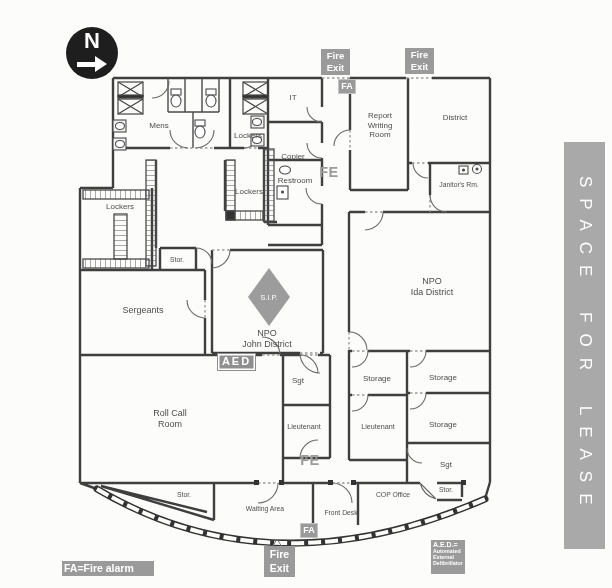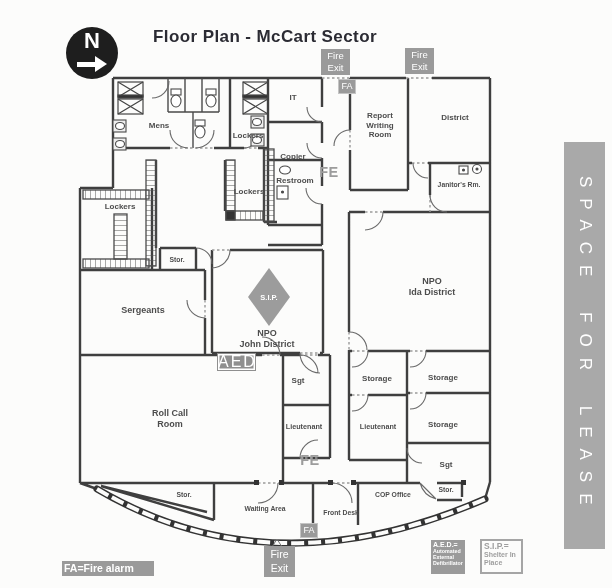--- a/index.html
+++ b/index.html
@@ -7,29 +7,29 @@
         font-family:"Liberation Sans",sans-serif;}
   .title{position:absolute;left:265px;top:37px;transform:translate(-50%,-50%);
          font-size:17px;font-weight:bold;color:#2b2b33;letter-spacing:.4px;white-space:nowrap;}
   .north{position:absolute;left:66px;top:27px;width:52px;height:52px;border-radius:50%;
          background:#1e1e1e;}
   .north .n{color:#fff;font-weight:bold;font-size:22px;text-align:center;margin-top:1px;}
   .north .shaft{position:absolute;left:11px;top:35px;width:19px;height:5px;background:#fff;}
   .north .head{position:absolute;left:29px;top:29px;width:0;height:0;
          border-left:12px solid #fff;border-top:8px solid transparent;border-bottom:8px solid transparent;}
   svg.plan{position:absolute;left:0;top:0;}
-  .lbl{position:absolute;transform:translate(-50%,-50%);color:#4d4d4d;font-weight:bold;
+  .lbl{position:absolute;transform:translate(-50%,-50%);color:#4d4d4d;font-weight:normal;
        font-size:8px;text-align:center;white-space:nowrap;line-height:1.2;}
   .lbl.big{font-size:9px;text-align:center;}
   .lbl.sm{font-size:6.8px;}
   .lbl.white{color:#fff;}
-  .badge{position:absolute;background:#9a9a9a;color:#fff;font-weight:normal;text-align:center;}
+  .badge{position:absolute;background:#9a9a9a;color:#fff;font-weight:bold;text-align:center;}
   .fe-badge{font-size:9.5px;line-height:11.5px;padding-top:1px;}
   .fa-badge{font-size:9px;line-height:13px;border:1px solid #c4c4c4;}
-  .aed-badge{font-size:16px;line-height:15px;letter-spacing:2px;background:#8f8f8f;
+  .aed-badge{font-size:11px;line-height:15px;letter-spacing:2px;background:#8f8f8f;
              box-shadow:inset 0 0 0 1.5px #fff;border:1.5px solid #8f8f8f;}
   .fe-label{position:absolute;transform:translate(-50%,-50%);color:#9c9c9c;
             font-weight:bold;font-size:14.5px;letter-spacing:.5px;}
   .lease{position:absolute;left:564px;top:142px;width:41px;height:407px;background:#a9a9a9;
          display:flex;align-items:center;justify-content:center;}
   .lease span{writing-mode:vertical-rl;color:#fff;font-size:17px;letter-spacing:11px;
               word-spacing:9px;font-weight:400;}
   .legend-fe{position:absolute;left:62px;top:543px;color:#8f8f8f;font-weight:bold;white-space:nowrap;}
   .legend-fe .abbr{font-size:14px;color:#9c9c9c;}
   .legend-fe .txt{font-size:10.5px;letter-spacing:.4px;}
@@ -186,21 +186,20 @@
 
     <g fill="none">
       <path d="M97,489 Q272,592 485,499" stroke="#333" stroke-width="7" stroke-linecap="round"></path>
       <path d="M97,489 Q272,592 485,499" stroke="#fcfcfb" stroke-width="4" stroke-dasharray="13,4"></path>
       <path d="M272,547 L277,539 L282,547" stroke="#777" stroke-width="1"></path>
     </g>
 
     <polygon points="269,268 290,297 269,326 248,297" fill="#9c9c9c"></polygon>
   </svg>
 
-  <div class="title">Floor Plan - McCart Sector</div>
   <div class="north">
     <div class="n">N</div>
     <div class="shaft"></div>
     <div class="head"></div>
   </div>
 
   <div class="badge fe-badge" style="left:321px;top:49px;width:29px;height:25px">
     <div>Fire</div>
     <div>Exit</div>
   </div>
@@ -264,19 +263,14 @@
     <span>SPACE FOR LEASE</span>
   </div>
 
   <div class="legend-fa">FA=Fire alarm</div>
   <div class="legend-aed">
     <div class="h">A.E.D.=</div>
     <div class="l">Automated</div>
     <div class="l">External</div>
     <div class="l">Defibrillator</div>
   </div>
-  <div class="legend-sip">
-    <div class="h">S.I.P.=</div>
-    <div class="l">Shelter In</div>
-    <div class="l">Place</div>
-  </div>
 
 </div>
 
 </body></html>

